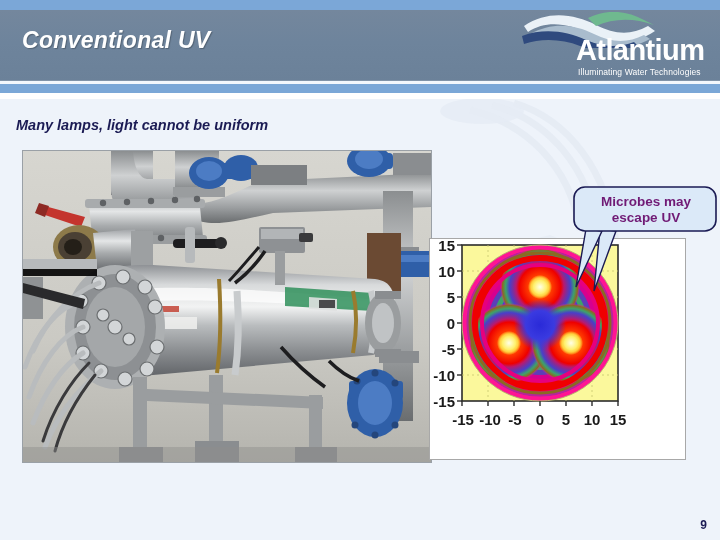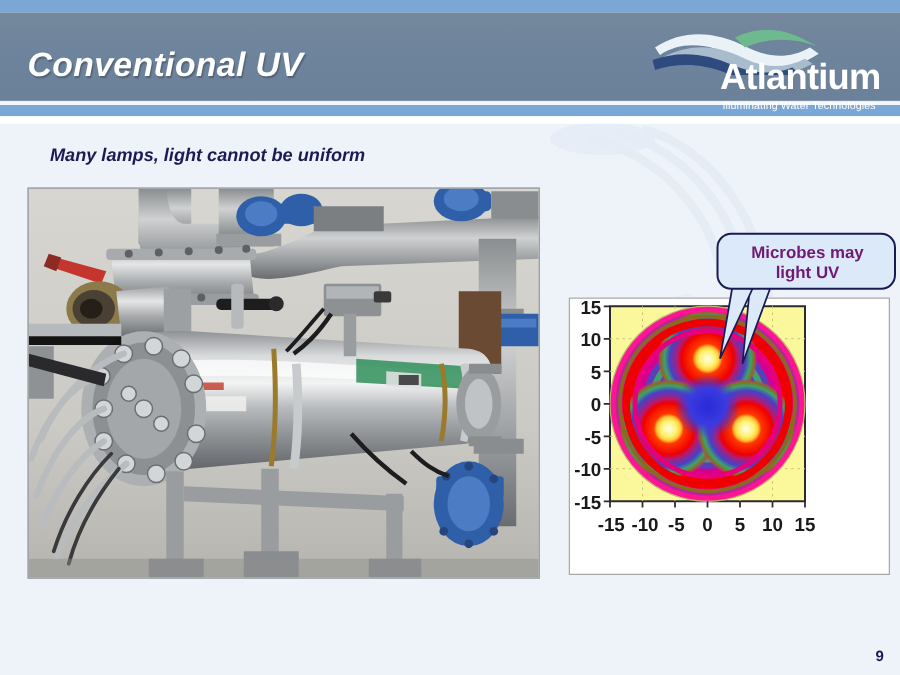--- a/index.html
+++ b/index.html
@@ -69,35 +69,35 @@
     position: absolute;
     left: 0; top: 93px;
     width: 720px;
     height: 6px;
     background: #ffffff;
   }
 
   .slide-title {
     position: absolute;
     left: 22px;
-    top: 37px;
-    font-size: 27px;
+    top: 27px;
+    font-size: 23px;
     font-weight: bold;
     font-style: italic;
     color: #ffffff;
     letter-spacing: 0.3px;
     text-shadow: 1px 1px 1px rgba(0,0,0,0.25);
     white-space: nowrap;
   }
 
   
   .logo {
     position: absolute;
     right: 6px;
-    top: 24px;
+    top: 12px;
     width: 200px;
     height: 70px;
   }
   .logo-swoosh {
     position: absolute;
     left: 8px;
     top: 0px;
     width: 135px;
     height: 36px;
   }
@@ -119,21 +119,21 @@
     font-size: 8.5px;
     color: #ffffff;
     letter-spacing: 0.1px;
     white-space: nowrap;
     text-align: right;
   }
 
   
   .subtitle {
     position: absolute;
-    left: 40px;
+    left: 16px;
     top: 117px;
     font-size: 14.5px;
     font-weight: bold;
     font-style: italic;
     color: #1b1b54;
     white-space: nowrap;
   }
 
   
   .photo {
@@ -145,21 +145,21 @@
     background: #b9bbb6;
     overflow: hidden;
     border: 1px solid #9aa0a6;
     box-sizing: border-box;
   }
   .photo svg { display: block; }
 
   
   .chart-panel {
     position: absolute;
-    left: 455px;
+    left: 429px;
     top: 238px;
     width: 257px;
     height: 222px;
     background: #ffffff;
     border: 1px solid #a8a8a8;
     box-sizing: border-box;
   }
   .chart-panel svg { display: block; }
 
   
@@ -542,19 +542,19 @@
   </div>
 
   <div class="callout">
     <svg width="148" height="110" viewBox="0 0 148 110" xmlns="http://www.w3.org/2000/svg">
       <path d="M28 46 L 22 108 L 44 48 Z" fill="#dbe9f8" stroke="#1b1b54" stroke-width="1.4"></path>
       <path d="M14 46 L 4 104 L 30 48 Z" fill="#dbe9f8" stroke="#1b1b54" stroke-width="1.4"></path>
       <rect x="2" y="4" width="142" height="44" rx="11" ry="11" fill="#dbe9f8" stroke="#1b1b54" stroke-width="1.6"></rect>
     </svg>
     <div class="callout-text">
       <span>Microbes may</span><br>
-      <span>light UV</span>
+      <span>escape UV</span>
     </div>
   </div>
 
   <div class="page-number">9</div>
 
 </div>
 
 </body></html>

